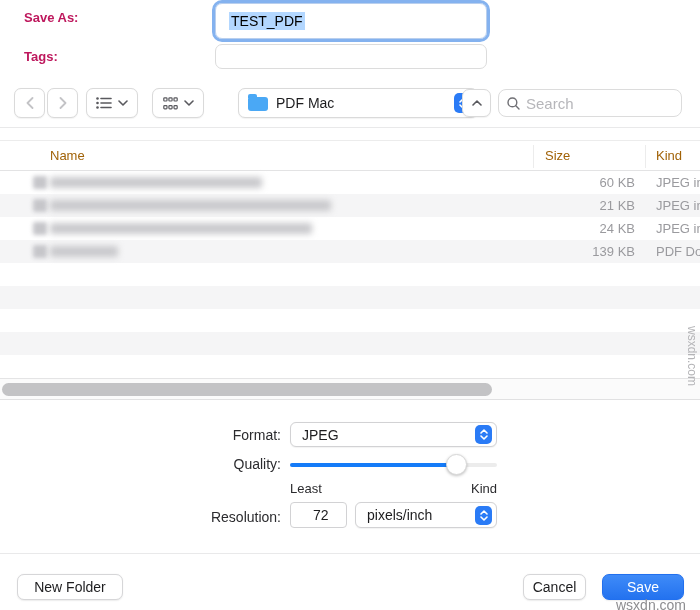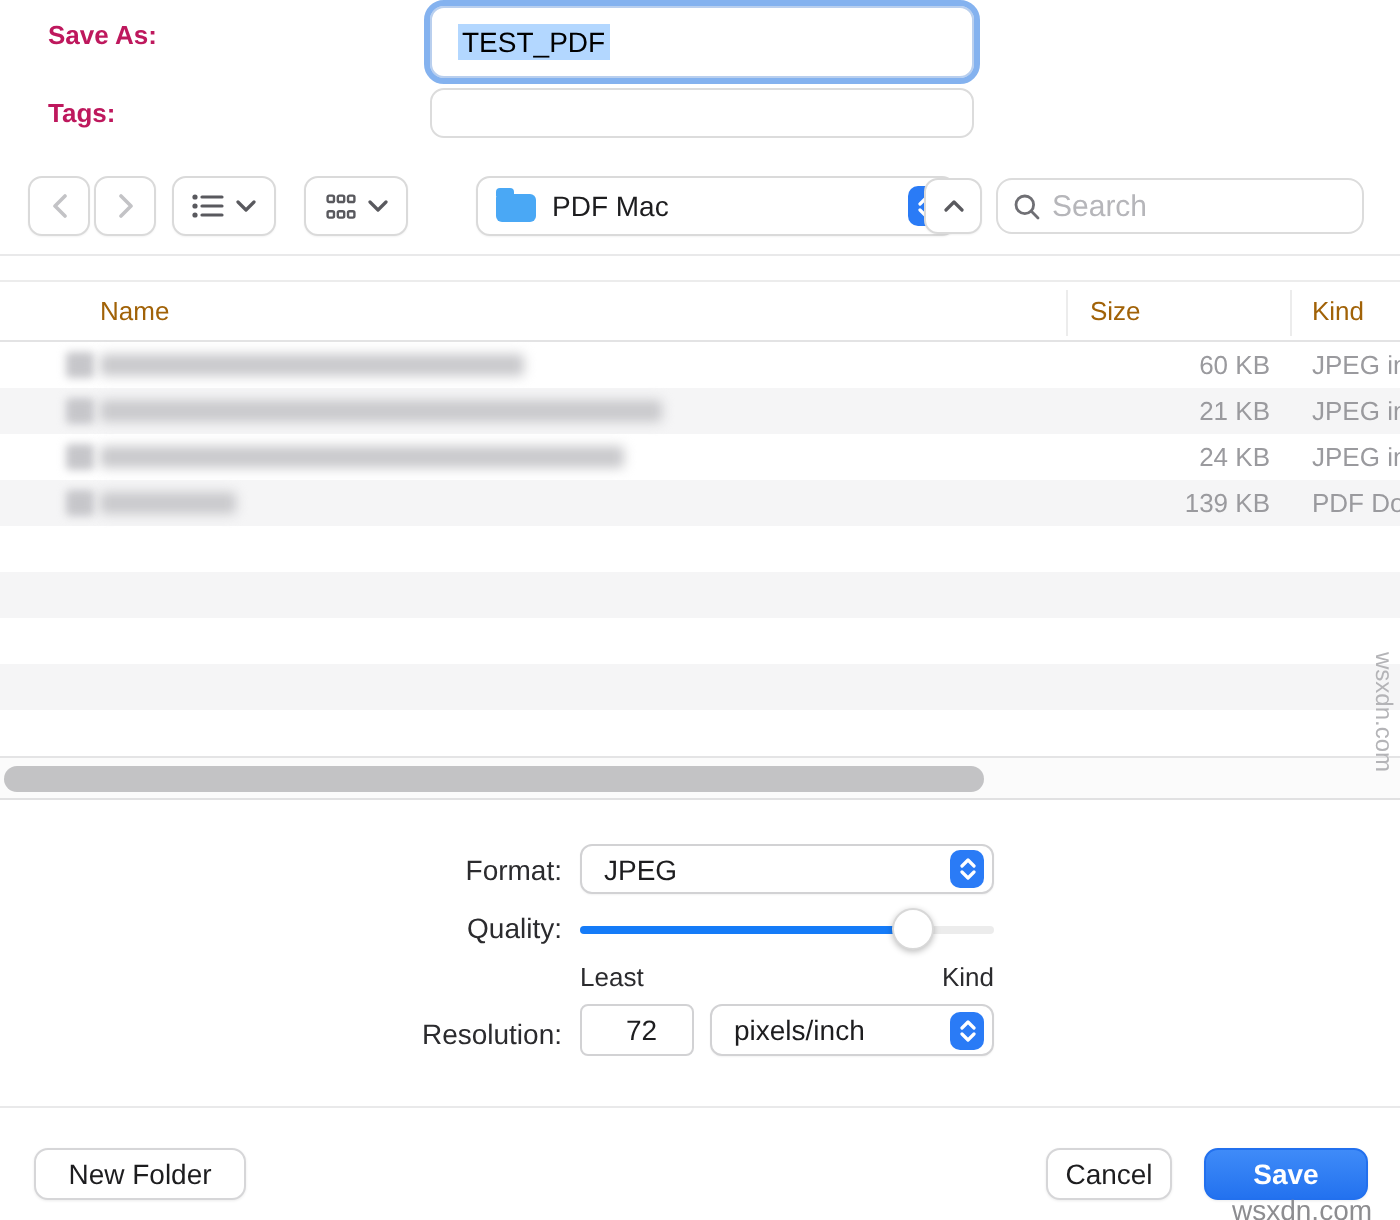--- a/index.html
+++ b/index.html
@@ -106,21 +106,21 @@
   }
 
   
   .btn {
     position:absolute; height:26px; border-radius:7px; font-size:14px;
     display:flex; align-items:center; justify-content:center;
     background:#fff; border:1px solid #d6d6d8; color:#1d1d1f;
     box-shadow:0 0.5px 1.5px rgba(0,0,0,.08);
   }
   .btn.primary {
-    background:linear-gradient(#3f8bf8,#2372ef); border:1px solid #2270ee; color:#fff; font-weight:700;
+    background:linear-gradient(#3f8bf8,#2372ef); border:1px solid #2270ee; color:#fff; font-weight:400;
   }
   .watermark { position:absolute; color:#8d8d90; font-size:14px; }
   .watermark.side { color:#b4b4b7; font-size:12px; transform:rotate(90deg); transform-origin:left top; }
 </style>
 </head>
 <body>
 
 <div class="stage">
 
   <div class="form-label" style="left:24px; top:10px;">Save As:</div>

